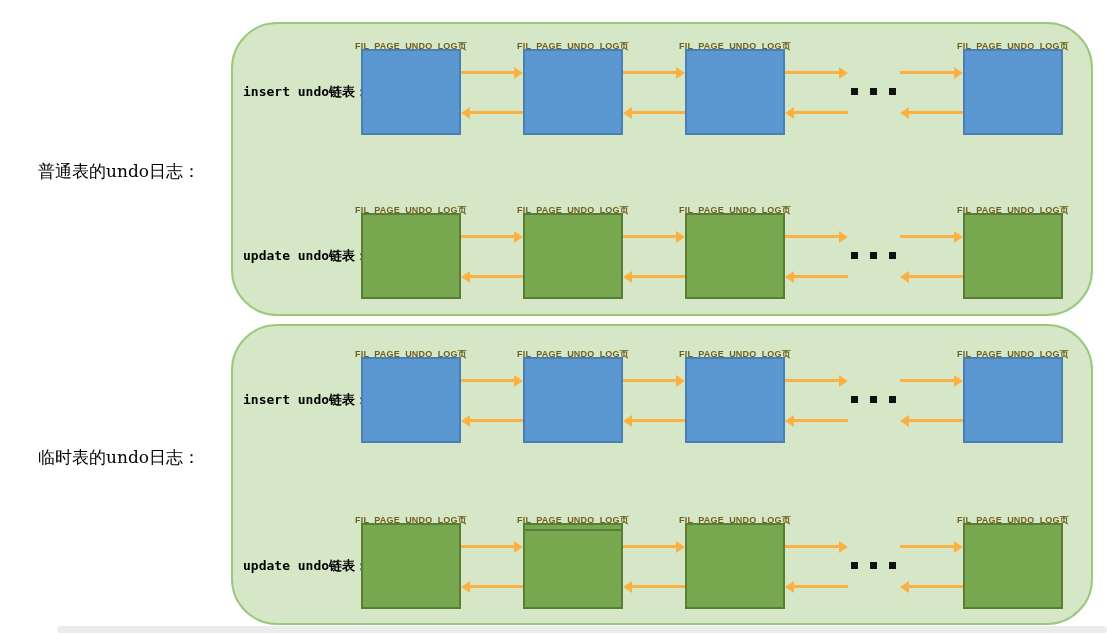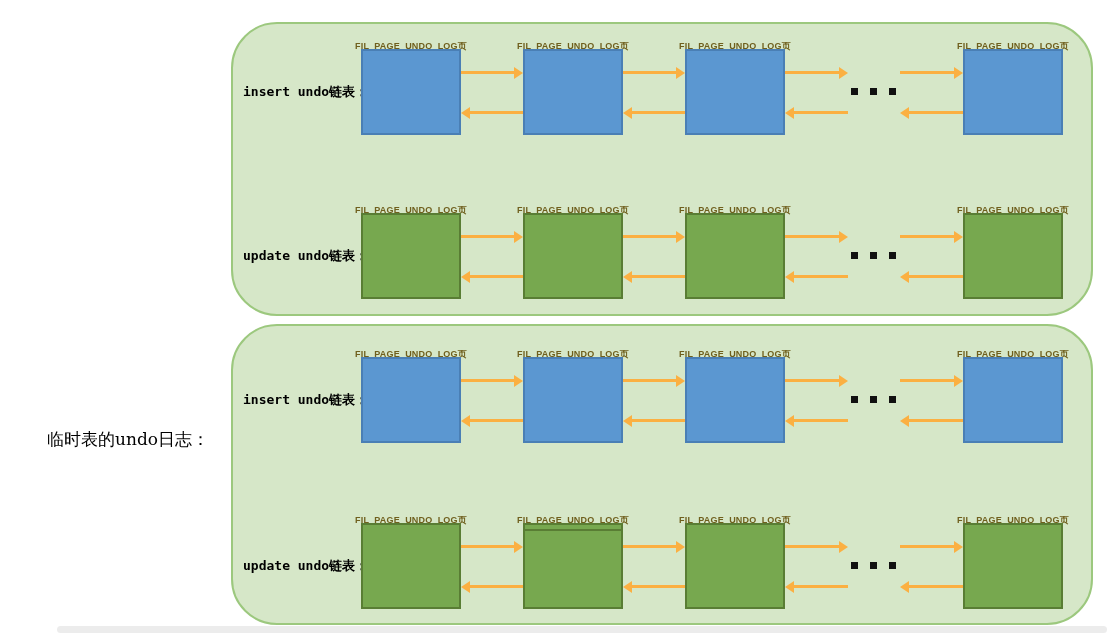--- a/index.html
+++ b/index.html
@@ -25,21 +25,21 @@
 
   
   .section-label{
     position:absolute;
     left:38px;
     font:17px "DejaVu Serif",serif;
     color:#000;
     white-space:nowrap;
   }
   #slabel1{top:160px;}
-  #slabel2{top:428px;margin-left:9px;}
+  #slabel2{top:446px;}
 
   
   .row{position:absolute;left:231px;width:862px;height:112px;}
   #row1{top:23px;}
   #row2{top:187px;}
   #row3{top:331px;}
   #row4{top:497px;}
 
   .chain-label{
     position:absolute;left:12px;top:26px;height:86px;
@@ -107,20 +107,21 @@
   }
 </style>
 </head>
 <body>
 
 <div id="canvas">
 
   <div class="section-box" id="container1"></div>
   <div class="section-box" id="container2"></div>
 
+  <div class="section-label" id="slabel1">普通表的undo日志：</div>
   <div class="section-label" id="slabel2">临时表的undo日志：</div>
 
   <div class="row" id="row1">
     <span class="chain-label">insert undo链表：</span>
     <span class="ptitle pt1">FIL_PAGE_UNDO_LOG页</span>
     <span class="ptitle pt2">FIL_PAGE_UNDO_LOG页</span>
     <span class="ptitle pt3">FIL_PAGE_UNDO_LOG页</span>
     <span class="ptitle pt4">FIL_PAGE_UNDO_LOG页</span>
     <div class="pbox blue c1"></div>
     <div class="pbox blue c2"></div>

